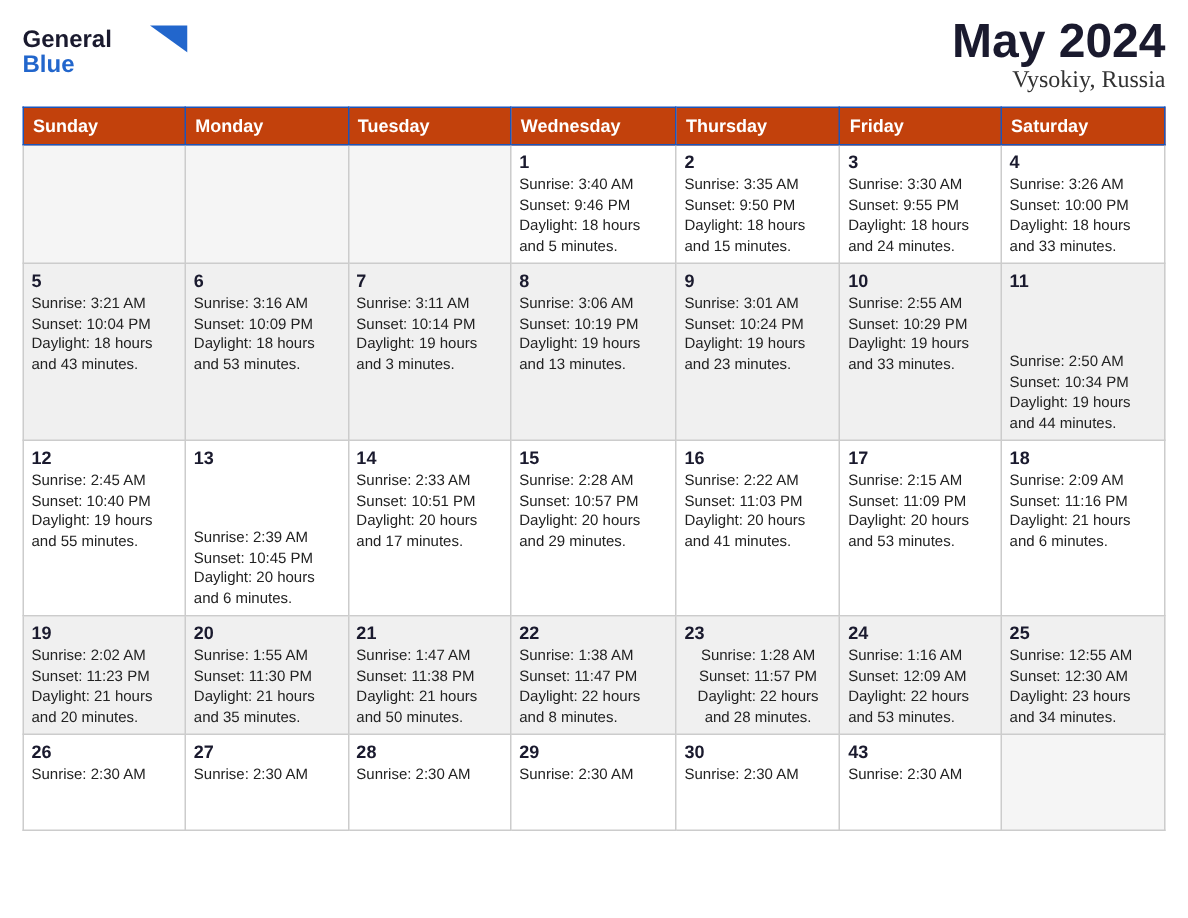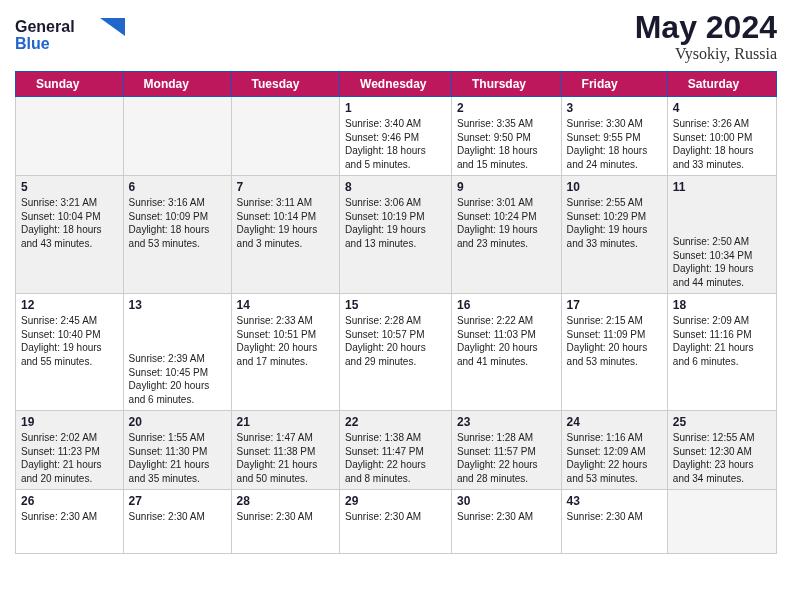--- a/index.html
+++ b/index.html
@@ -39,24 +39,24 @@
     .location {
       font-size: 16px;
       color: #333;
       font-family: Liberation Serif, serif;
     }
     .calendar {
       width: 100%;
       border-collapse: collapse;
     }
     .calendar th {
-      background: #be185d;
+      background: #c2410c;
       color: #fff;
       text-align: left;
-      padding: 5px 20px;
+      padding: 5px 6px;
       font-size: 12px;
       font-weight: bold;
       border: 1px solid #1a55bb;
     }
     .calendar td {
       border: 1px solid #ccc;
       vertical-align: top;
       padding: 4px 5px;
       font-size: 9.5px;
       color: #222;
@@ -278,21 +278,21 @@
           </td>
           <td>
             <div class="day-num">22</div>
             <div class="day-info" style="white-space: pre-line;">Sunrise: 1:38 AM
 Sunset: 11:47 PM
 Daylight: 22 hours
 and 8 minutes.</div>
           </td>
           <td>
             <div class="day-num">23</div>
-            <div class="day-info" style="white-space: pre-line;">Sunrise: 1:28 AM
+            <div class="day-info" style="white-space: pre-line; text-align: center;">Sunrise: 1:28 AM
 Sunset: 11:57 PM
 Daylight: 22 hours
 and 28 minutes.</div>
           </td>
           <td>
             <div class="day-num">24</div>
             <div class="day-info" style="white-space: pre-line;">Sunrise: 1:16 AM
 Sunset: 12:09 AM
 Daylight: 22 hours
 and 53 minutes.</div>

